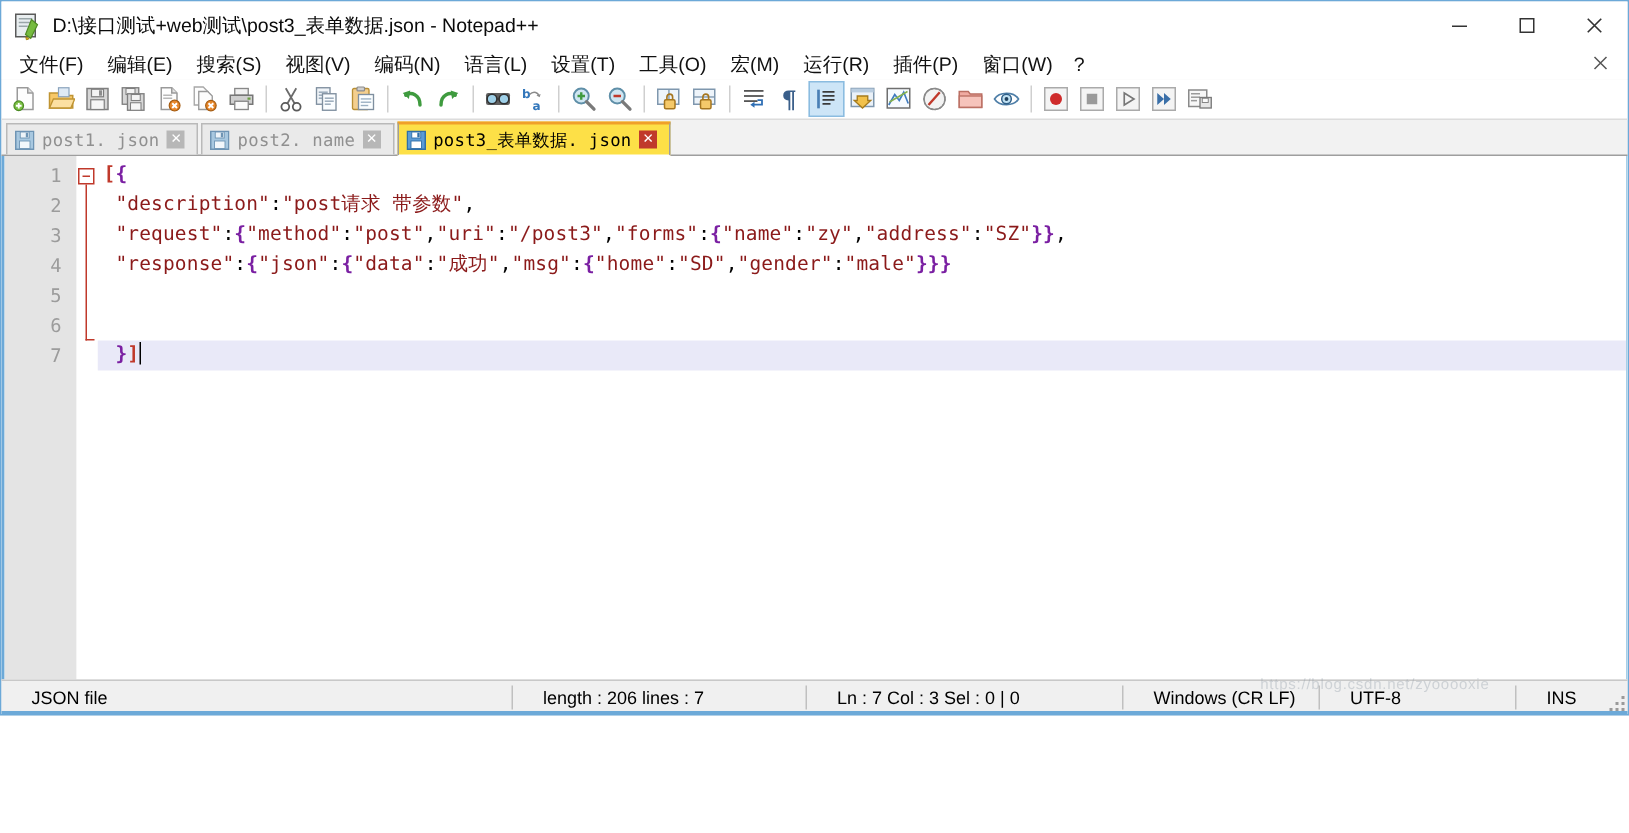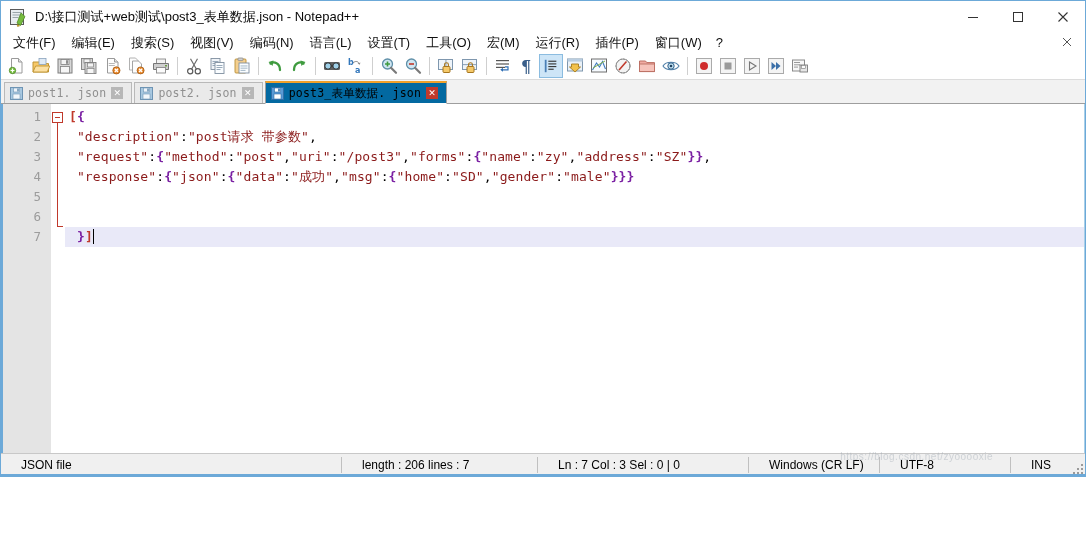--- a/index.html
+++ b/index.html
@@ -138,21 +138,21 @@
     box-sizing: border-box;
     position: relative;
   }
   .tab.inactive {
     background: #eaeaea;
     border: 1px solid #b9b9b9;
     border-bottom: none;
     color: #909090;
   }
   .tab.active {
-    background: #0369a1;
+    background: #fde047;
     border: 1px solid #9e9e9e;
     border-top: 2px solid #f0a02a;
     border-bottom: 1px solid #ffffff;
     color: #000000;
     height: 23px;
     margin-bottom: -1px;
     z-index: 2;
   }
   .tab-icon {
     width: 13px; height: 13px;
@@ -687,21 +687,21 @@
 
     <div class="tab inactive">
       <span class="tab-icon">
         <svg width="13" height="13" viewBox="0 0 13 13">
           <rect x="0.5" y="0.5" width="12" height="12" fill="#a8c8e0" stroke="#6e94b4" stroke-width="1"></rect>
           <rect x="3.5" y="1" width="6" height="4" fill="#eef4f9" stroke="#6e94b4" stroke-width="0.6"></rect>
           <rect x="7.2" y="1.5" width="1.6" height="3" fill="#6e94b4"></rect>
           <rect x="3" y="7" width="7" height="5" fill="#f2f7fb" stroke="#6e94b4" stroke-width="0.6"></rect>
         </svg>
       </span>
-      <span class="tab-label">post2. json</span>
+      <span class="tab-label">post2. name</span>
       <span class="tab-close">✕</span>
     </div>
 
     <div class="tab active">
       <span class="tab-icon">
         <svg width="13" height="13" viewBox="0 0 13 13">
           <rect x="0.5" y="0.5" width="12" height="12" fill="#5b9bd5" stroke="#2f6fa8" stroke-width="1"></rect>
           <rect x="3.5" y="1" width="6" height="4" fill="#ffffff" stroke="#2f6fa8" stroke-width="0.6"></rect>
           <rect x="7.2" y="1.5" width="1.6" height="3" fill="#2f6fa8"></rect>
           <rect x="3" y="7" width="7" height="5" fill="#ffffff" stroke="#2f6fa8" stroke-width="0.6"></rect>

